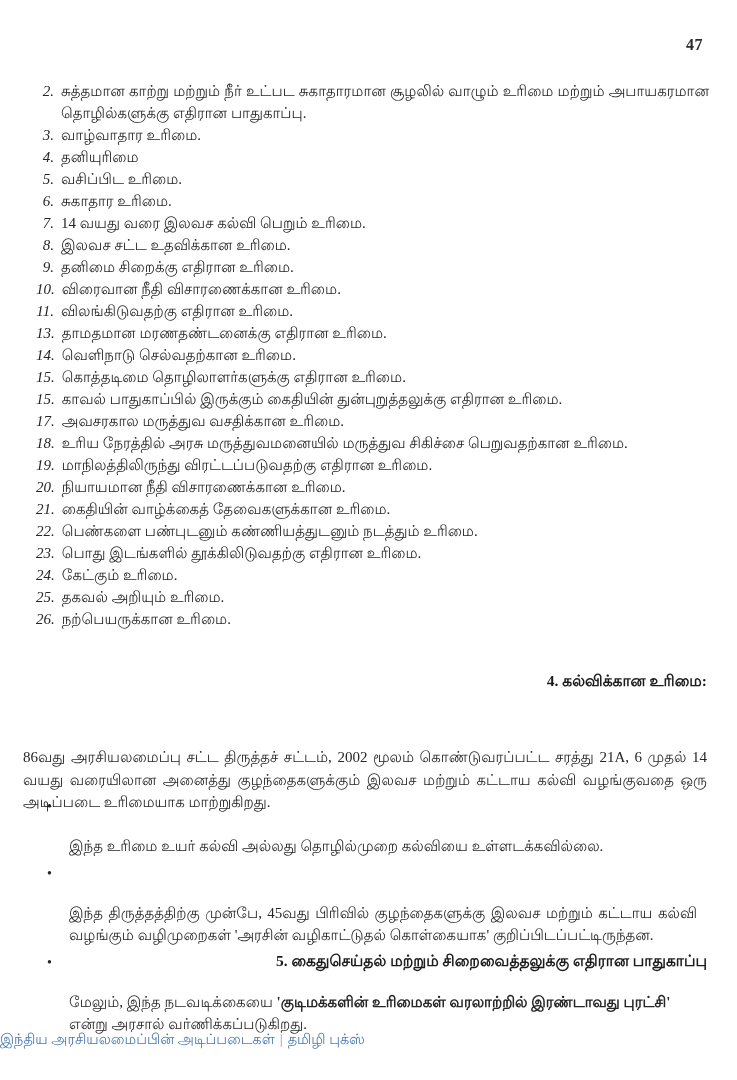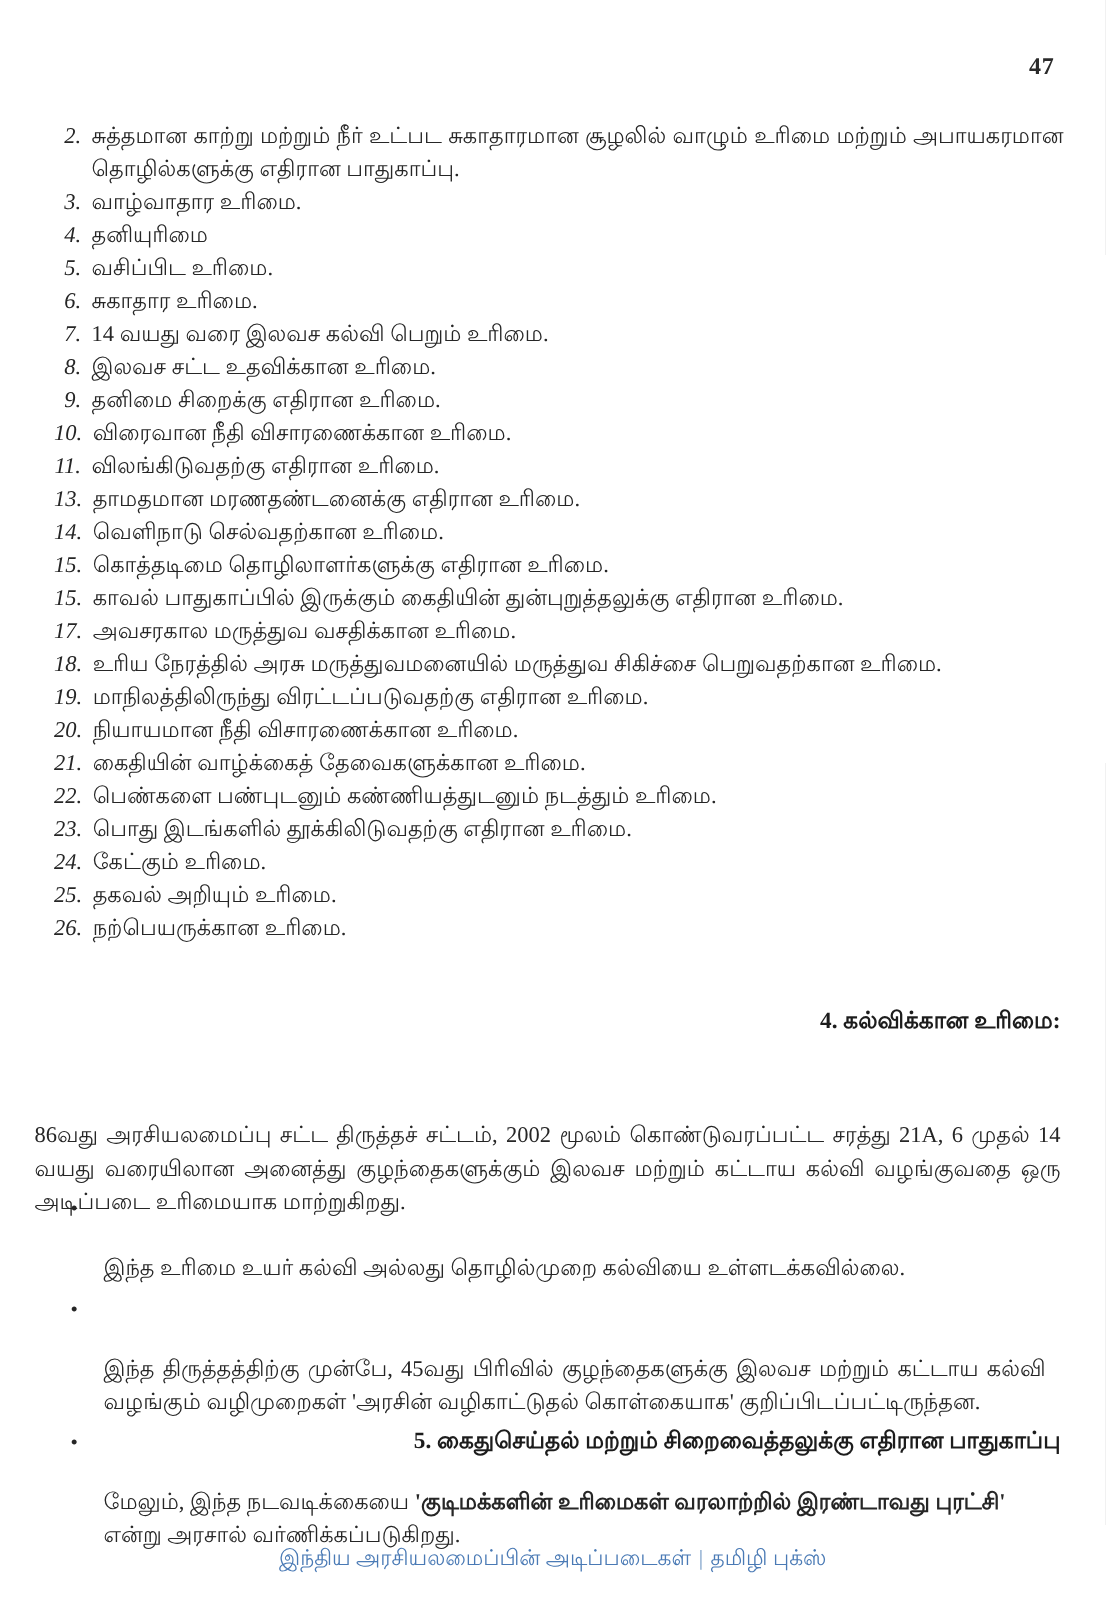--- a/index.html
+++ b/index.html
@@ -37,21 +37,21 @@
   }
   #bullets{position:absolute;top:796px;left:47px;right:40px;font-size:15px;}
   .bullet{display:flex;line-height:22px;margin-bottom:6px;}
   .bmark{flex:0 0 22px;font-size:14px;}
   .btext{flex:1;margin-top:39px;}
   .b2 .btext{text-align:justify;}
   .bold-inline{font-weight:700;}
   #heading5{top:950px;}
   .footer{
     position:absolute;top:1031px;left:0;right:0;
-    text-align:center;font-size:14.5px;
+    text-align:left;font-size:14.5px;
     color:#4a7ab5;
   }
   .footer-sep{margin:0 5px;color:#7199c4;font-weight:300;}
 </style>
 </head>
 <body>
 
 <div class="page">
 
   <div class="page-number">47</div>

